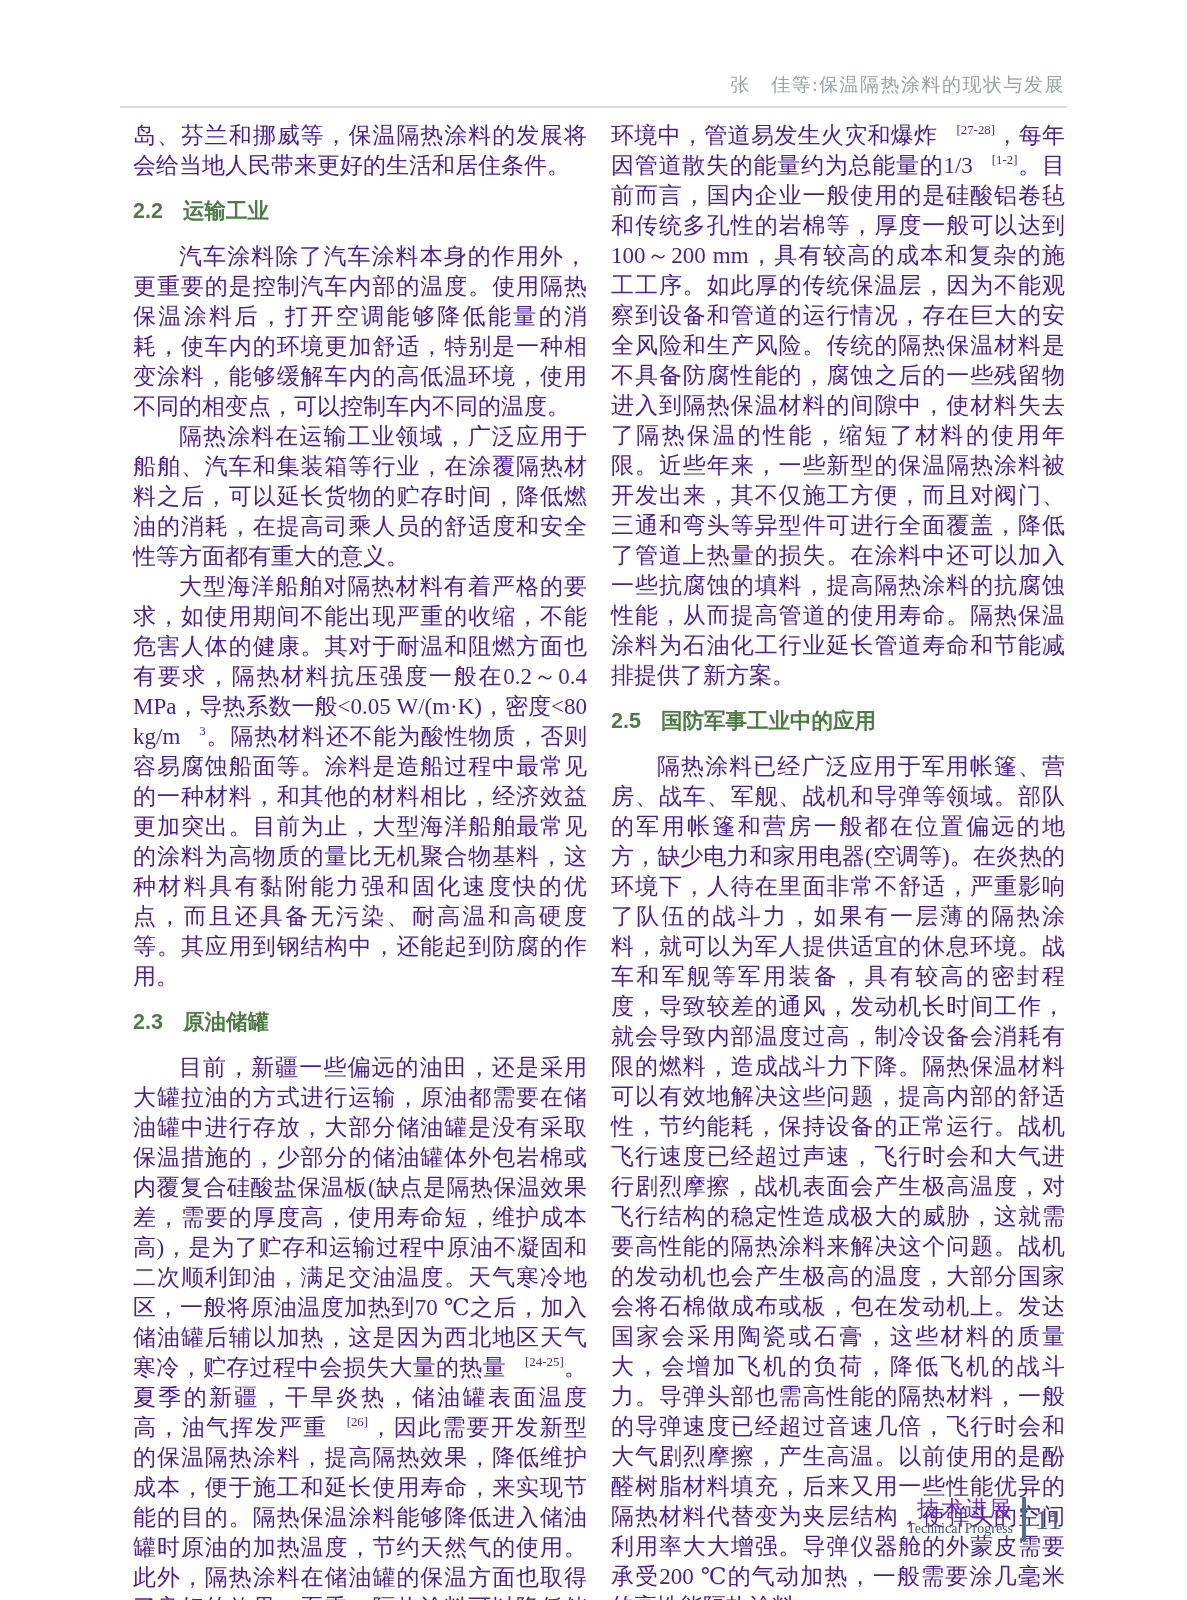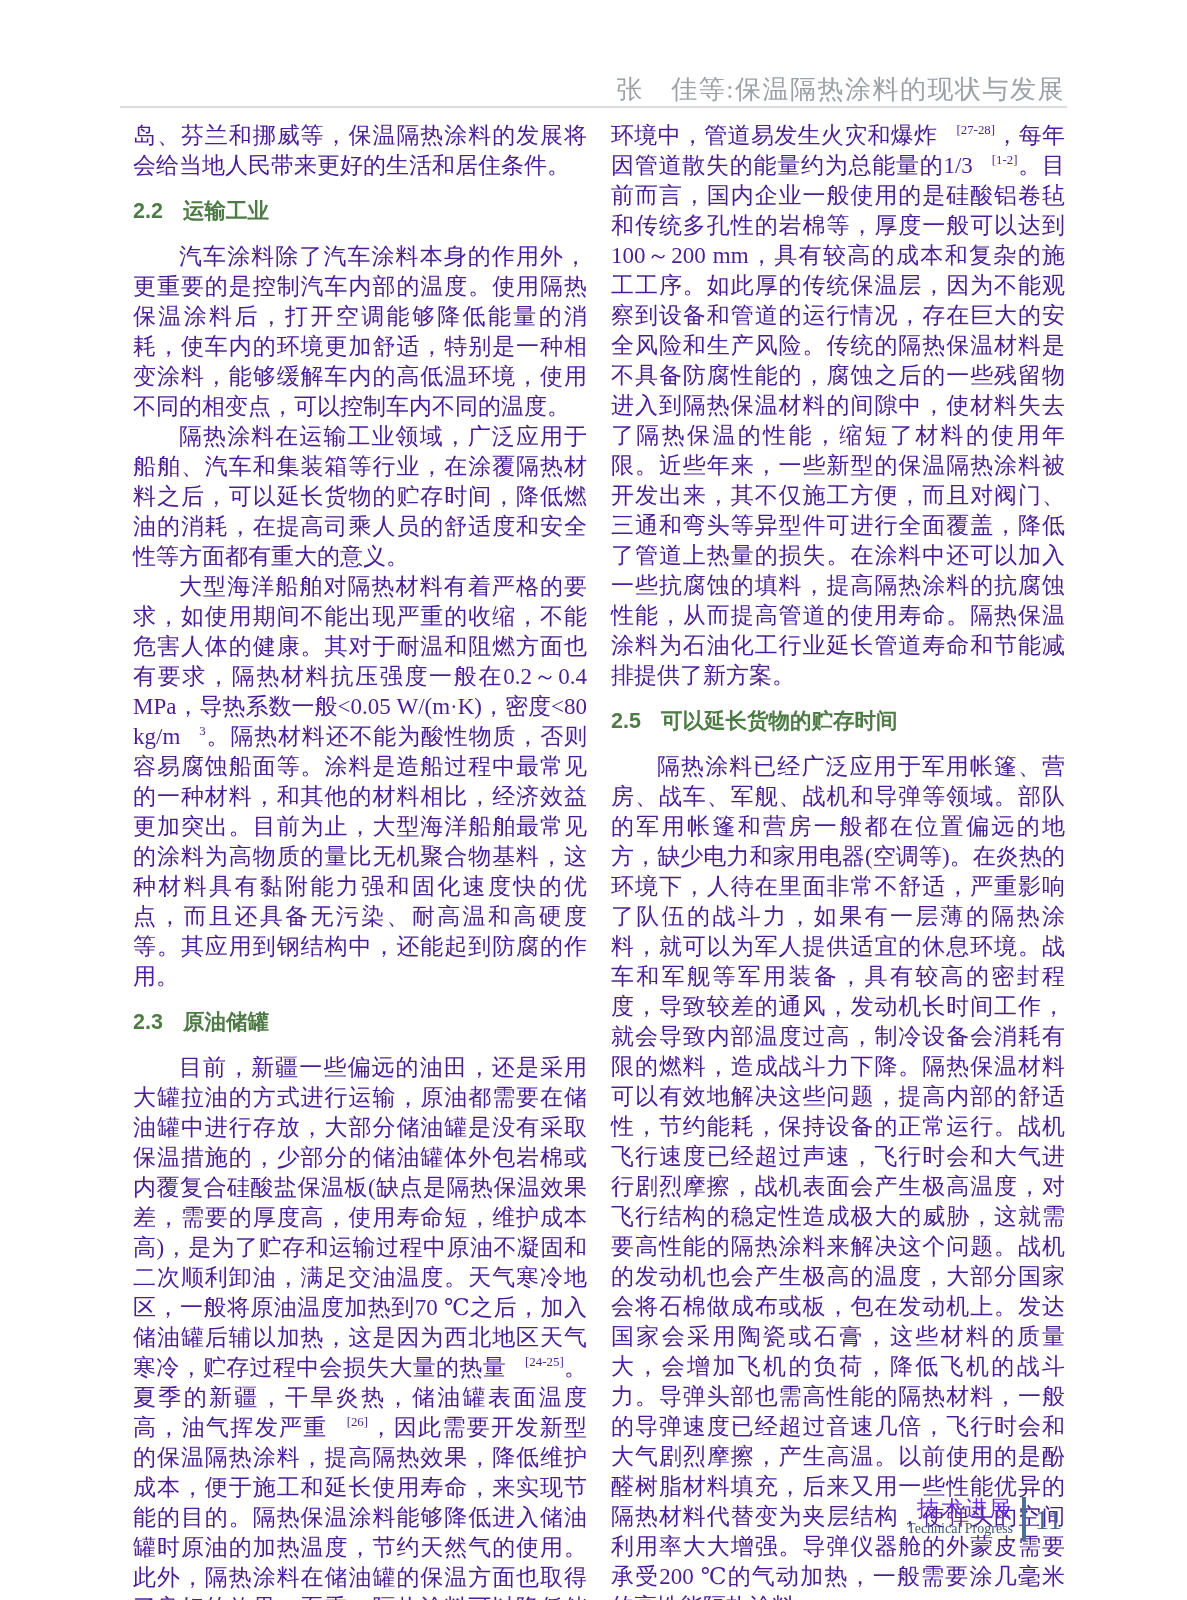--- a/index.html
+++ b/index.html
@@ -5,21 +5,21 @@
   * { margin:0; padding:0; box-sizing:border-box; }
   html, body { background:#ffffff; }
   body {
     width:1187px; height:1600px;
     position:relative; overflow:hidden;
     font-family:"Liberation Serif","DejaVu Serif",serif;
     color:#1d1d1f;
   }
   .running-head {
     position:absolute; top:72px; right:122px;
-    font-size:26px; color:#9aa1a8; letter-spacing:1.5px;
+    font-size:19px; color:#9aa1a8; letter-spacing:1.5px;
     font-family:"Liberation Serif","DejaVu Serif",serif;
   }
   .head-rule {
     position:absolute; top:106px; left:120px; right:120px;
     height:2px; background:#d9dcdf;
   }
   .columns {
     position:absolute; top:121px; left:133px; width:932px;
     display:flex; gap:24px;
   }
@@ -77,21 +77,21 @@
         <p class="para">汽车涂料除了汽车涂料本身的作用外，更重要的是控制汽车内部的温度。使用隔热保温涂料后，打开空调能够降低能量的消耗，使车内的环境更加舒适，特别是一种相变涂料，能够缓解车内的高低温环境，使用不同的相变点，可以控制车内不同的温度。</p>
         <p class="para">隔热涂料在运输工业领域，广泛应用于船舶、汽车和集装箱等行业，在涂覆隔热材料之后，可以延长货物的贮存时间，降低燃油的消耗，在提高司乘人员的舒适度和安全性等方面都有重大的意义。</p>
         <p class="para">大型海洋船舶对隔热材料有着严格的要求，如使用期间不能出现严重的收缩，不能危害人体的健康。其对于耐温和阻燃方面也有要求，隔热材料抗压强度一般在0.2～0.4 MPa，导热系数一般&lt;0.05 W/(m·K)，密度&lt;80 kg/m<sup>3</sup>。隔热材料还不能为酸性物质，否则容易腐蚀船面等。涂料是造船过程中最常见的一种材料，和其他的材料相比，经济效益更加突出。目前为止，大型海洋船舶最常见的涂料为高物质的量比无机聚合物基料，这种材料具有黏附能力强和固化速度快的优点，而且还具备无污染、耐高温和高硬度等。其应用到钢结构中，还能起到防腐的作用。</p>
         <div class="sec-heading"><span class="sec-num">2.3</span><span class="sec-title">原油储罐</span></div>
         <p class="para">目前，新疆一些偏远的油田，还是采用大罐拉油的方式进行运输，原油都需要在储油罐中进行存放，大部分储油罐是没有采取保温措施的，少部分的储油罐体外包岩棉或内覆复合硅酸盐保温板(缺点是隔热保温效果差，需要的厚度高，使用寿命短，维护成本高)，是为了贮存和运输过程中原油不凝固和二次顺利卸油，满足交油温度。天气寒冷地区，一般将原油温度加热到70 ℃之后，加入储油罐后辅以加热，这是因为西北地区天气寒冷，贮存过程中会损失大量的热量<sup>[24-25]</sup>。夏季的新疆，干旱炎热，储油罐表面温度高，油气挥发严重<sup>[26]</sup>，因此需要开发新型的保温隔热涂料，提高隔热效果，降低维护成本，便于施工和延长使用寿命，来实现节能的目的。隔热保温涂料能够降低进入储油罐时原油的加热温度，节约天然气的使用。此外，隔热涂料在储油罐的保温方面也取得了良好的效果。夏季，隔热涂料可以降低储油罐内部的温度，减少油气的损耗。隔热涂料就有一定的阻燃效果，降低了火灾的风险，增强了安全性。</p>
         <div class="sec-heading"><span class="sec-num">2.4</span><span class="sec-title">石油化工</span></div>
         <p class="para">在石油化工行业，防腐和保温是两个十分重要的课题，管道的腐蚀存在非常多的安全隐患，而且化工设备中，石油管道和油库对高温非常敏感。在炎热的</p>
       </div>
     <div class="col" id="col-right">
         <p class="para no-indent">环境中，管道易发生火灾和爆炸<sup>[27-28]</sup>，每年因管道散失的能量约为总能量的1/3<sup>[1-2]</sup>。目前而言，国内企业一般使用的是硅酸铝卷毡和传统多孔性的岩棉等，厚度一般可以达到100～200 mm，具有较高的成本和复杂的施工工序。如此厚的传统保温层，因为不能观察到设备和管道的运行情况，存在巨大的安全风险和生产风险。传统的隔热保温材料是不具备防腐性能的，腐蚀之后的一些残留物进入到隔热保温材料的间隙中，使材料失去了隔热保温的性能，缩短了材料的使用年限。近些年来，一些新型的保温隔热涂料被开发出来，其不仅施工方便，而且对阀门、三通和弯头等异型件可进行全面覆盖，降低了管道上热量的损失。在涂料中还可以加入一些抗腐蚀的填料，提高隔热涂料的抗腐蚀性能，从而提高管道的使用寿命。隔热保温涂料为石油化工行业延长管道寿命和节能减排提供了新方案。</p>
-        <div class="sec-heading"><span class="sec-num">2.5</span><span class="sec-title">可以延长货物的贮存时间</span></div>
+        <div class="sec-heading"><span class="sec-num">2.5</span><span class="sec-title">国防军事工业中的应用</span></div>
         <p class="para">隔热涂料已经广泛应用于军用帐篷、营房、战车、军舰、战机和导弹等领域。部队的军用帐篷和营房一般都在位置偏远的地方，缺少电力和家用电器(空调等)。在炎热的环境下，人待在里面非常不舒适，严重影响了队伍的战斗力，如果有一层薄的隔热涂料，就可以为军人提供适宜的休息环境。战车和军舰等军用装备，具有较高的密封程度，导致较差的通风，发动机长时间工作，就会导致内部温度过高，制冷设备会消耗有限的燃料，造成战斗力下降。隔热保温材料可以有效地解决这些问题，提高内部的舒适性，节约能耗，保持设备的正常运行。战机飞行速度已经超过声速，飞行时会和大气进行剧烈摩擦，战机表面会产生极高温度，对飞行结构的稳定性造成极大的威胁，这就需要高性能的隔热涂料来解决这个问题。战机的发动机也会产生极高的温度，大部分国家会将石棉做成布或板，包在发动机上。发达国家会采用陶瓷或石膏，这些材料的质量大，会增加飞机的负荷，降低飞机的战斗力。导弹头部也需高性能的隔热材料，一般的导弹速度已经超过音速几倍，飞行时会和大气剧烈摩擦，产生高温。以前使用的是酚醛树脂材料填充，后来又用一些性能优异的隔热材料代替变为夹层结构，使弹头的空间利用率大大增强。导弹仪器舱的外蒙皮需要承受200 ℃的气动加热，一般需要涂几毫米的高性能隔热涂料。</p>
         <div class="sec-heading"><span class="sec-num">2.1</span><span class="sec-title">航空航天</span></div>
         <p class="para">航空航天飞行器飞行时，受到发动机加热和蒙皮气动加热的作用，使得发动机舱的温度上升很快。飞行器内部安装了大量的仪器和设备，大部分电子元器件的正常使用温度为125 ℃以下，过高的温度会使这</p>
       </div>
   </main>
 
   <div class="page-footer">
     <div class="footer-section">
       <div class="footer-cn">技术进展</div>
       <div class="footer-en">Technical Progress</div>

